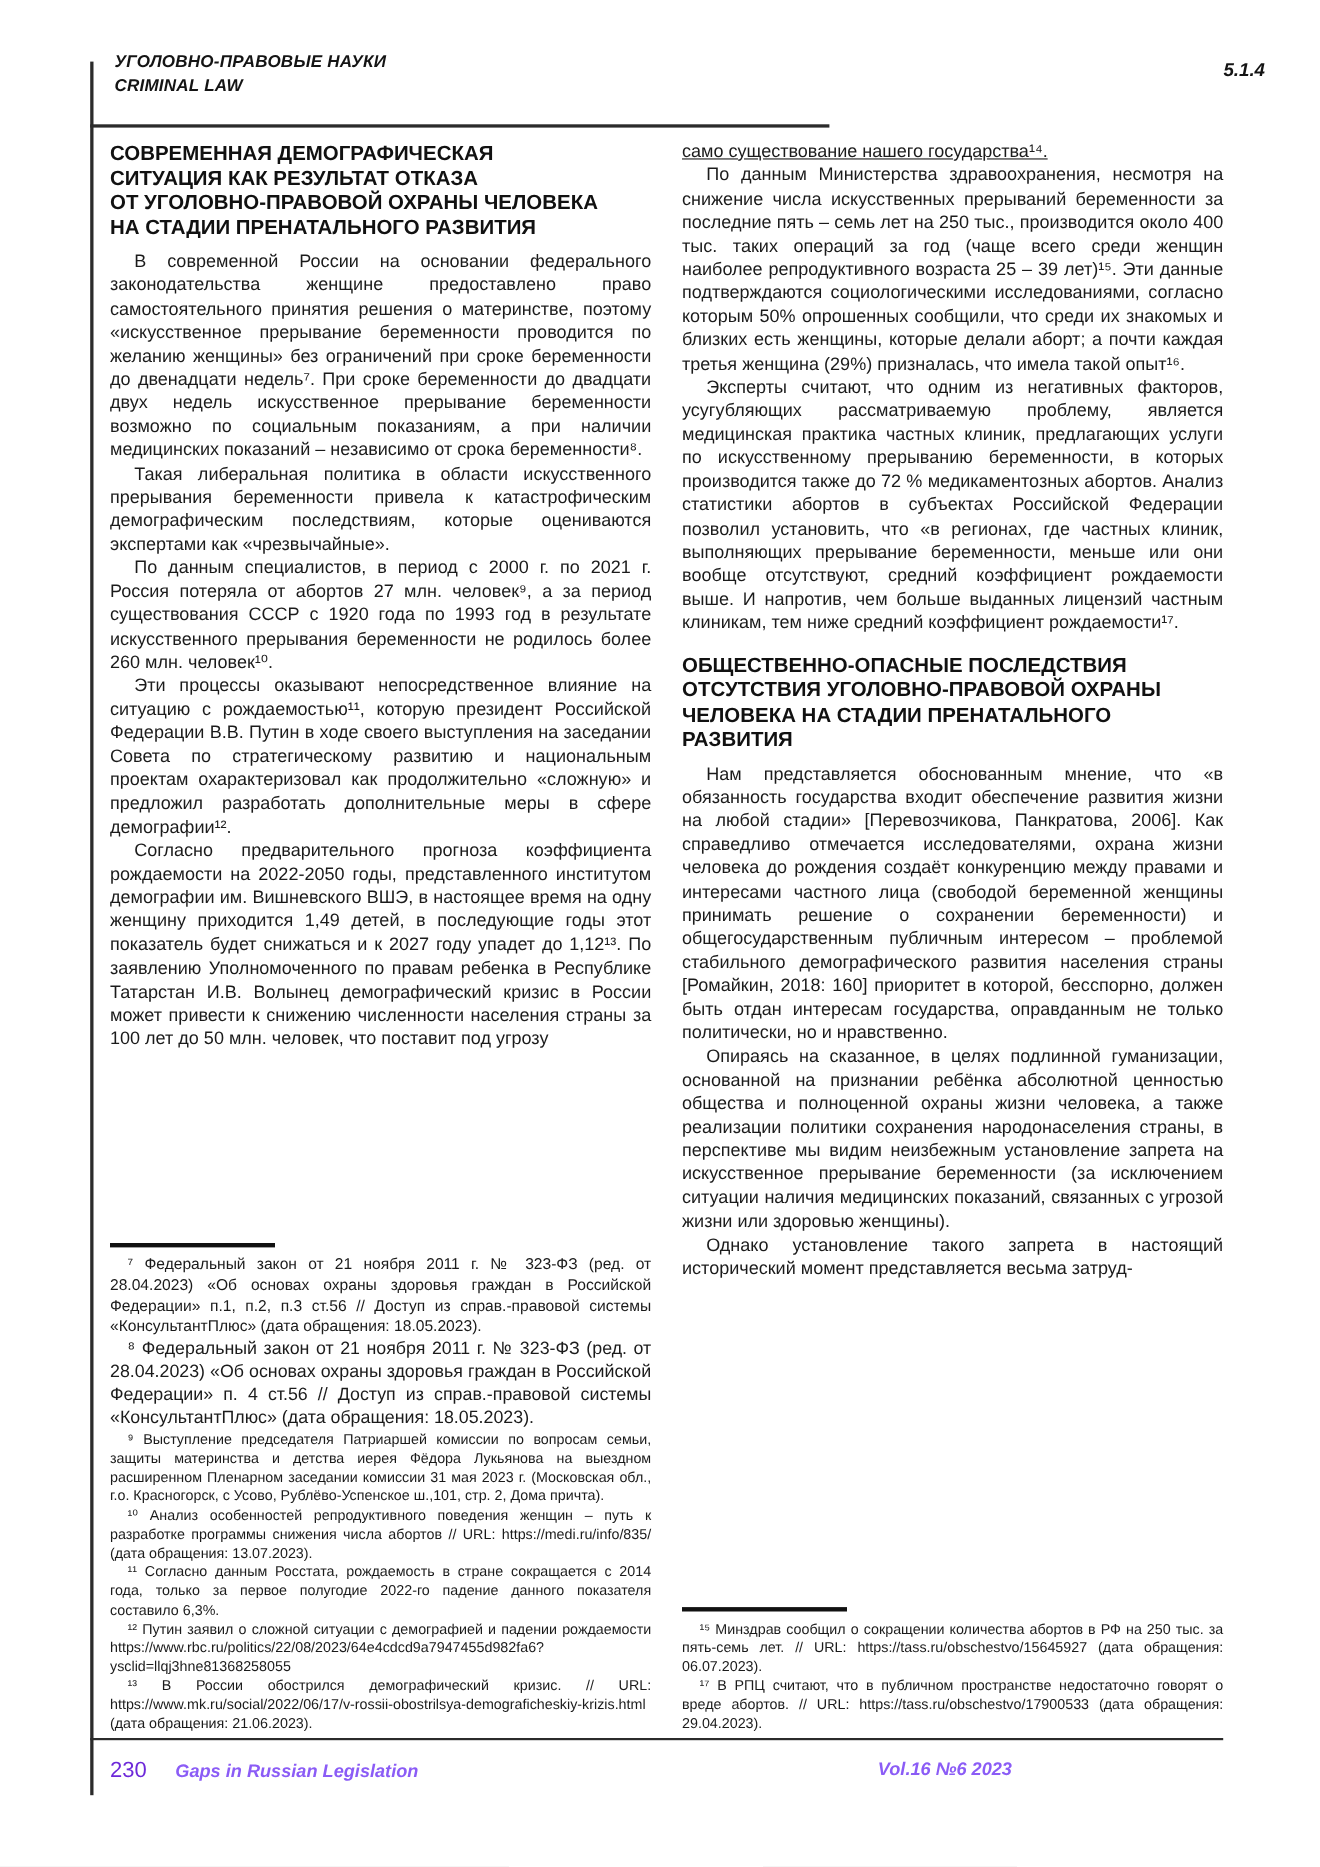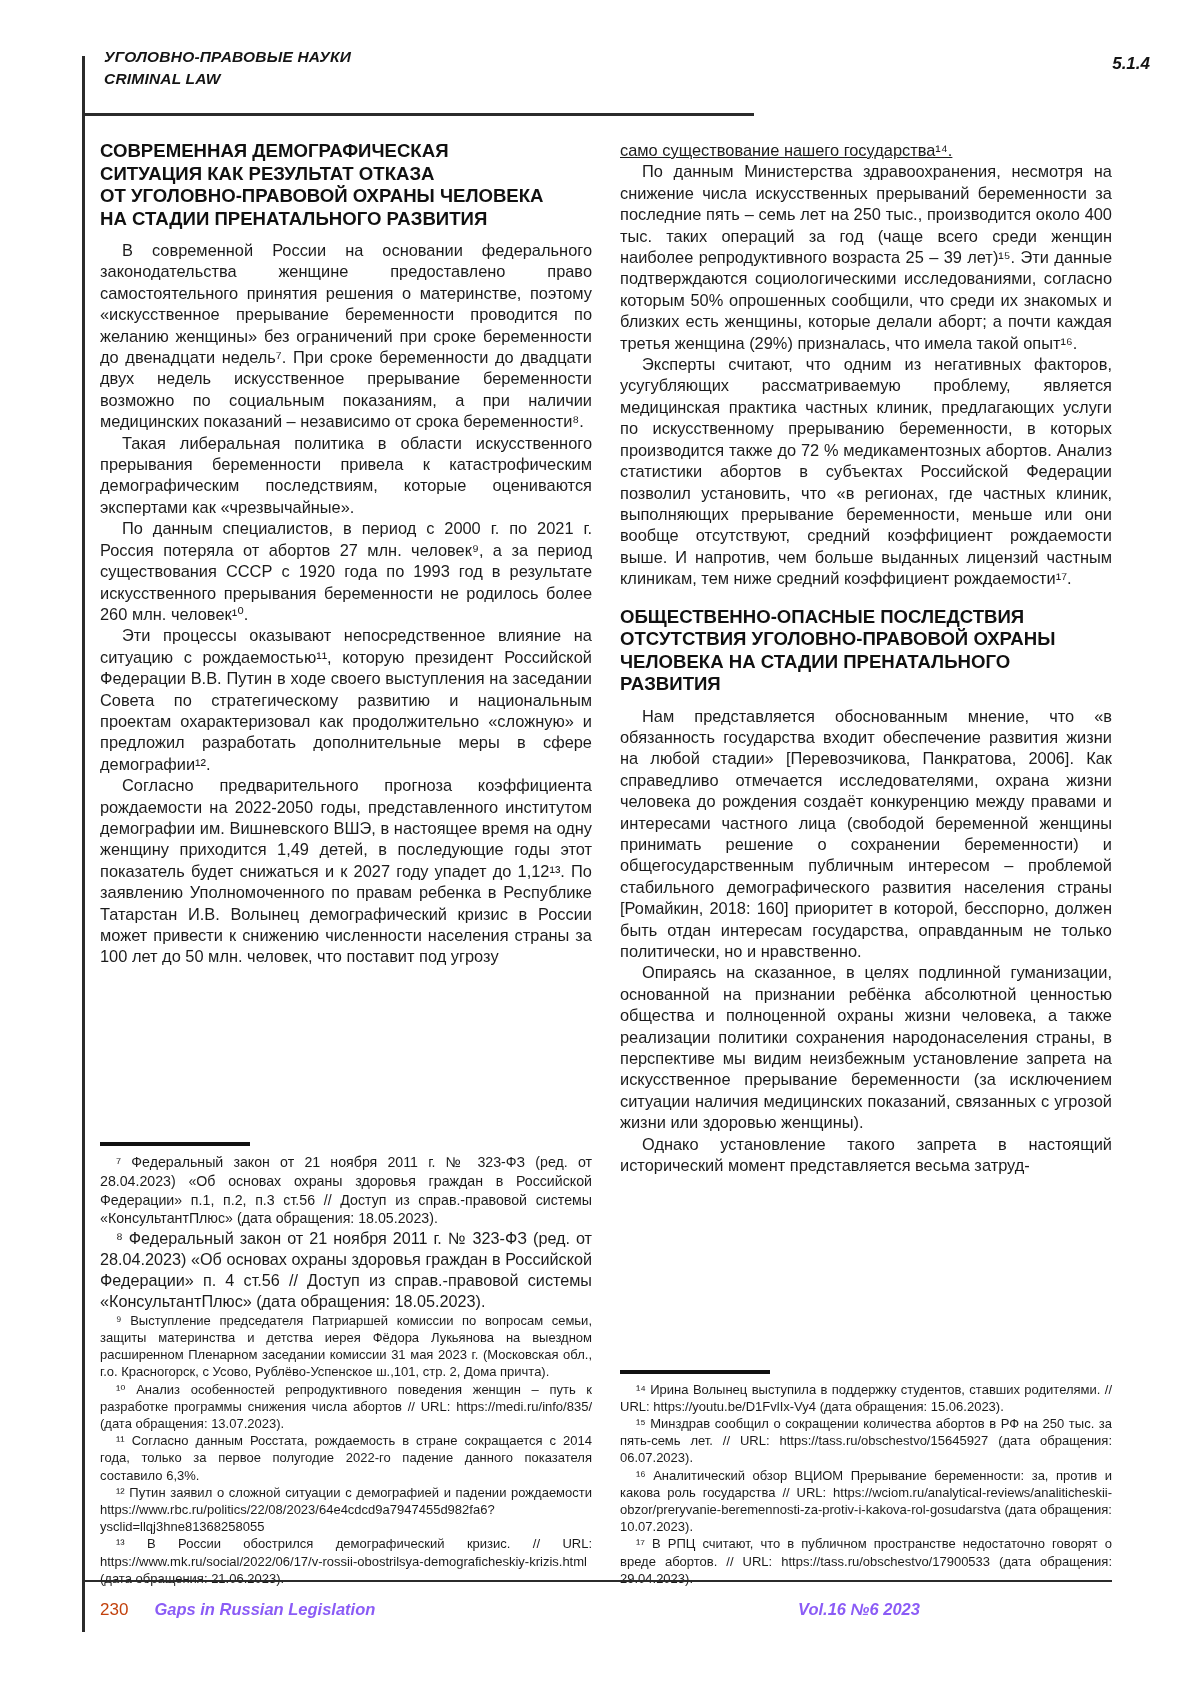--- a/index.html
+++ b/index.html
@@ -10,39 +10,39 @@
   }
   
   .v-rule{position:absolute;left:82px;top:56px;width:3px;height:1576px;background:#2b2b2b;}
   .h-rule-header{position:absolute;left:82px;top:113px;width:672px;height:3px;background:#2b2b2b;}
   .h-rule-footer{position:absolute;left:82px;top:1580px;width:1030px;height:2px;background:#2b2b2b;}
   
   .hdr{position:absolute;left:104px;top:46px;font-style:italic;font-weight:bold;
        font-size:15.5px;line-height:22px;letter-spacing:.2px;white-space:pre-line;color:#141414;}
   .code{position:absolute;right:90px;top:54px;font-style:italic;font-weight:bold;font-size:17px;color:#141414;}
   
-  .cols{position:absolute;left:100px;top:128px;width:1012px;height:1447px;display:flex;gap:28px;margin-top:12px;}
+  .cols{position:absolute;left:100px;top:128px;width:1012px;height:1447px;display:flex;gap:28px;}
   .col{flex:1 1 0;display:flex;flex-direction:column;height:100%;}
   .title{font-weight:bold;font-size:18.6px;line-height:22.5px;white-space:pre-line;margin:0 0 10px 0;color:#111;}
   .subhead{font-weight:bold;font-size:18.6px;line-height:22.5px;white-space:pre-line;margin:16px 0 10px 0;color:#111;}
   p.body{margin:0;font-size:16.4px;line-height:21.4px;text-align:justify;text-indent:22px;}
   p.body.noindent{text-indent:0;text-decoration:underline;}
   
   .fnblock{margin-top:auto;}
   .fnsep{width:150px;height:4px;background:#111;margin:6px 0 7px 0;}
   p.fn{margin:0;font-size:13px;line-height:17.2px;text-align:justify;text-indent:16px;
        overflow-wrap:anywhere;}
   p.fn-md{margin:0;font-size:14.2px;line-height:18.6px;text-align:justify;text-indent:16px;overflow-wrap:anywhere;}
   p.fn-lg{margin:0;font-size:16.2px;line-height:21px;text-align:justify;text-indent:16px;overflow-wrap:anywhere;}
   
   .footer{position:absolute;left:100px;top:1598px;width:1012px;display:flex;align-items:flex-start;}
   .footer .left{flex:1;display:flex;gap:26px;align-items:baseline;}
   .footer .center{flex:1;text-align:center;}
   .footer .right{flex:1;text-align:right;}
-  .pagenum{font-size:17px;font-weight:normal;color:#c2410c;}
+  .pagenum{font-size:20px;font-weight:normal;color:#6d28d9;}
   .ital{font-style:italic;font-weight:600;font-size:16.5px;color:#8b5cf6;line-height:23px;}
 </style>
 </head>
 <body>
 
 <div class="page">
 
   <div class="v-rule"></div>
   <div class="h-rule-header"></div>
 
@@ -83,23 +83,21 @@
       <h2 class="subhead">ОБЩЕСТВЕННО-ОПАСНЫЕ ПОСЛЕДСТВИЯ
 ОТСУТСТВИЯ УГОЛОВНО-ПРАВОВОЙ ОХРАНЫ
 ЧЕЛОВЕКА НА СТАДИИ ПРЕНАТАЛЬНОГО
 РАЗВИТИЯ</h2>
       <p class="body">Нам представляется обоснованным мнение, что «в обязанность государства входит обеспечение развития жизни на любой стадии» [Перевозчикова, Панкратова, 2006]. Как справедливо отмечается исследователями, охрана жизни человека до рождения создаёт конкуренцию между правами и интересами частного лица (свободой беременной женщины принимать решение о сохранении беременности) и общегосударственным публичным интересом – проблемой стабильного демографического развития населения страны [Ромайкин, 2018: 160] приоритет в которой, бесспорно, должен быть отдан интересам государства, оправданным не только политически, но и нравственно.</p>
       <p class="body">Опираясь на сказанное, в целях подлинной гуманизации, основанной на признании ребёнка абсолютной ценностью общества и полноценной охраны жизни человека, а также реализации политики сохранения народонаселения страны, в перспективе мы видим неизбежным установление запрета на искусственное прерывание беременности (за исключением ситуации наличия медицинских показаний, связанных с угрозой жизни или здоровью женщины).</p>
       <p class="body">Однако установление такого запрета в настоящий исторический момент представляется весьма затруд-</p>
 
       <div class="fnblock">
         <div class="fnsep"></div>
-        <p class="fn">¹⁴ Ирина Волынец выступила в поддержку студентов, ставших родителями. // URL: https://youtu.be/D1FvlIx-Vy4 (дата обращения: 15.06.2023).</p>
         <p class="fn">¹⁵ Минздрав сообщил о сокращении количества абортов в РФ на 250 тыс. за пять-семь лет. // URL: https://tass.ru/obschestvo/15645927 (дата обращения: 06.07.2023).</p>
-        <p class="fn">¹⁶ Аналитический обзор ВЦИОМ Прерывание беременности: за, против и какова роль государства // URL: https://wciom.ru/analytical-reviews/analiticheskii-obzor/preryvanie-beremennosti-za-protiv-i-kakova-rol-gosudarstva (дата обращения: 10.07.2023).</p>
         <p class="fn">¹⁷ В РПЦ считают, что в публичном пространстве недостаточно говорят о вреде абортов. // URL: https://tass.ru/obschestvo/17900533 (дата обращения: 29.04.2023).</p>
       </div>
     </div>
 
   </div>
 
   <div class="h-rule-footer"></div>
 
   <div class="footer">
     <div class="left">

